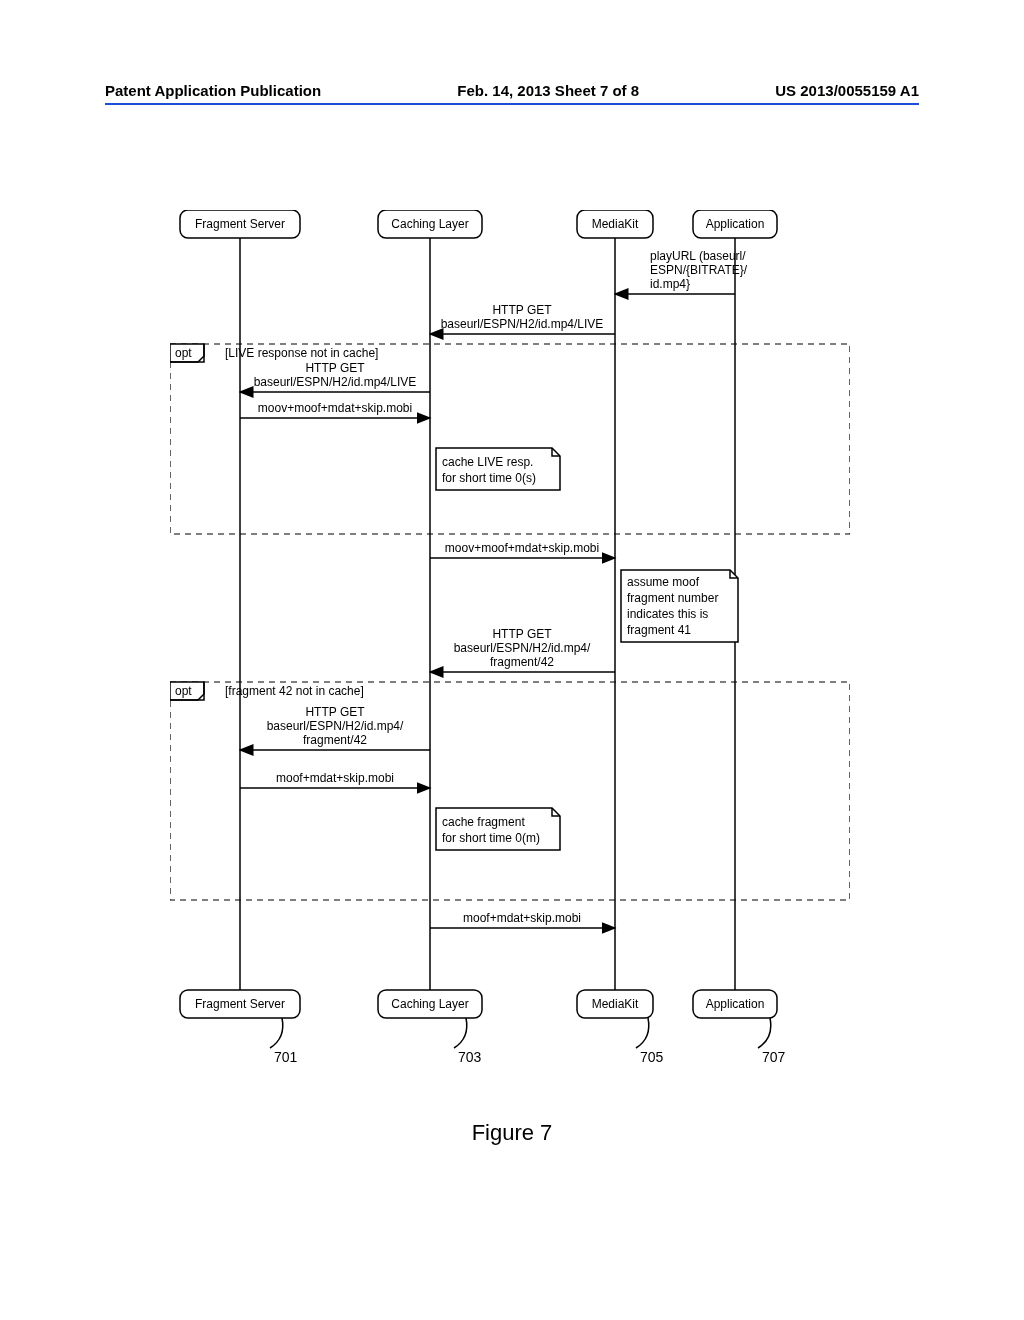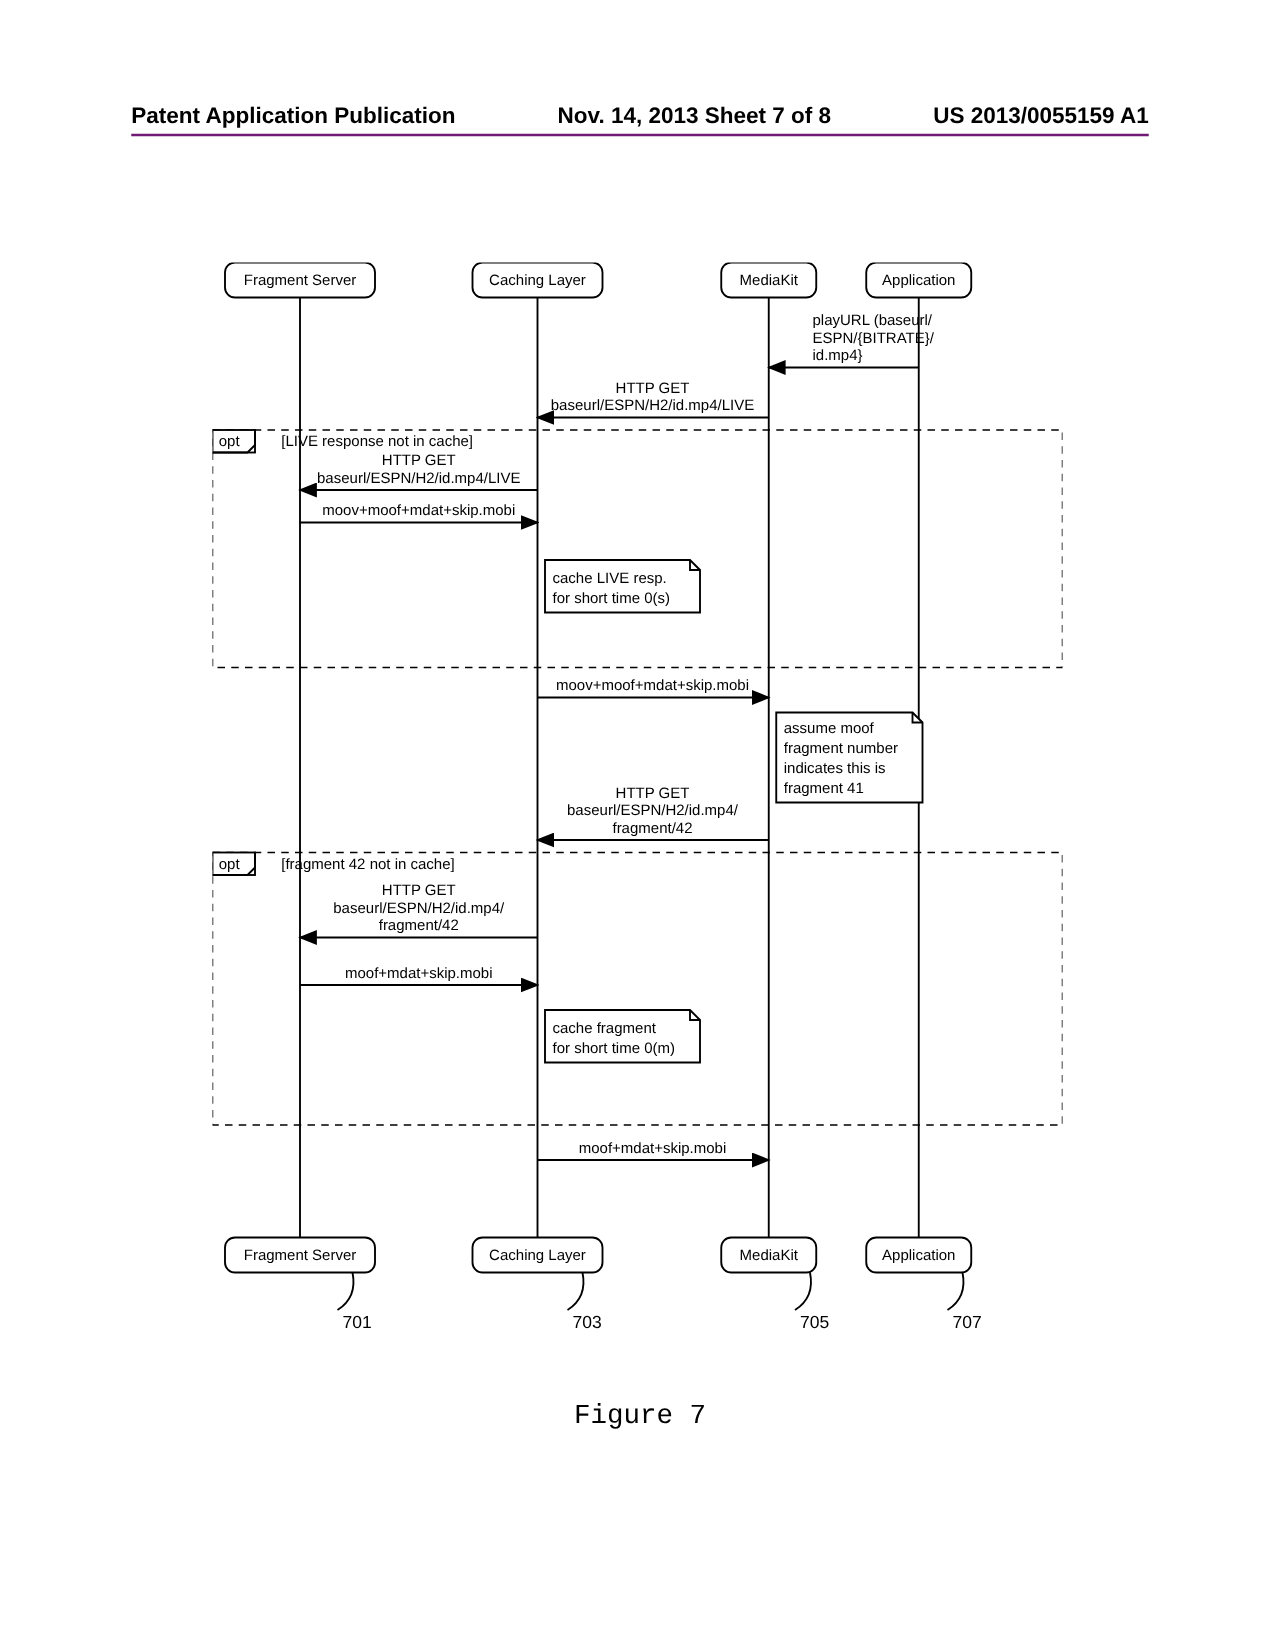--- a/index.html
+++ b/index.html
@@ -11,48 +11,48 @@
     height: 1320px;
     position: relative;
   }
   .page-header {
     position: absolute;
     top: 82px;
     left: 105px;
     right: 105px;
     display: flex;
     justify-content: space-between;
-    font-size: 18px;
+    font-size: 15px;
     font-weight: bold;
-    border-bottom: 2px solid #701a75;
+    border-bottom: 2px solid #1d4ed8;
     padding-bottom: 4px;
   }
   .diagram {
     position: absolute;
     
     left: 170px;
     top: 210px;
     width: 680px;
     height: 870px;
   }
   .figure-caption {
     position: absolute;
     top: 1120px;
     width: 1024px;
     text-align: center;
     font-size: 22px;
-    font-family: Liberation Mono, monospace;
+    font-family: Liberation Sans, sans-serif;
   }
 </style>
 </head>
 <body>
 
 <div class="page-header">
   <span>Patent Application Publication</span>
-  <span>Nov. 14, 2013  Sheet 7 of 8</span>
+  <span>Feb. 14, 2013  Sheet 7 of 8</span>
   <span>US 2013/0055159 A1</span>
 </div>
 
 <svg class="diagram" viewBox="0 0 680 870">
   <defs>
     <marker id="arrow" markerWidth="10" markerHeight="8" refX="9" refY="4" orient="auto">
       <polygon points="0 0, 10 4, 0 8" fill="#000"></polygon>
     </marker>
   </defs>
 

